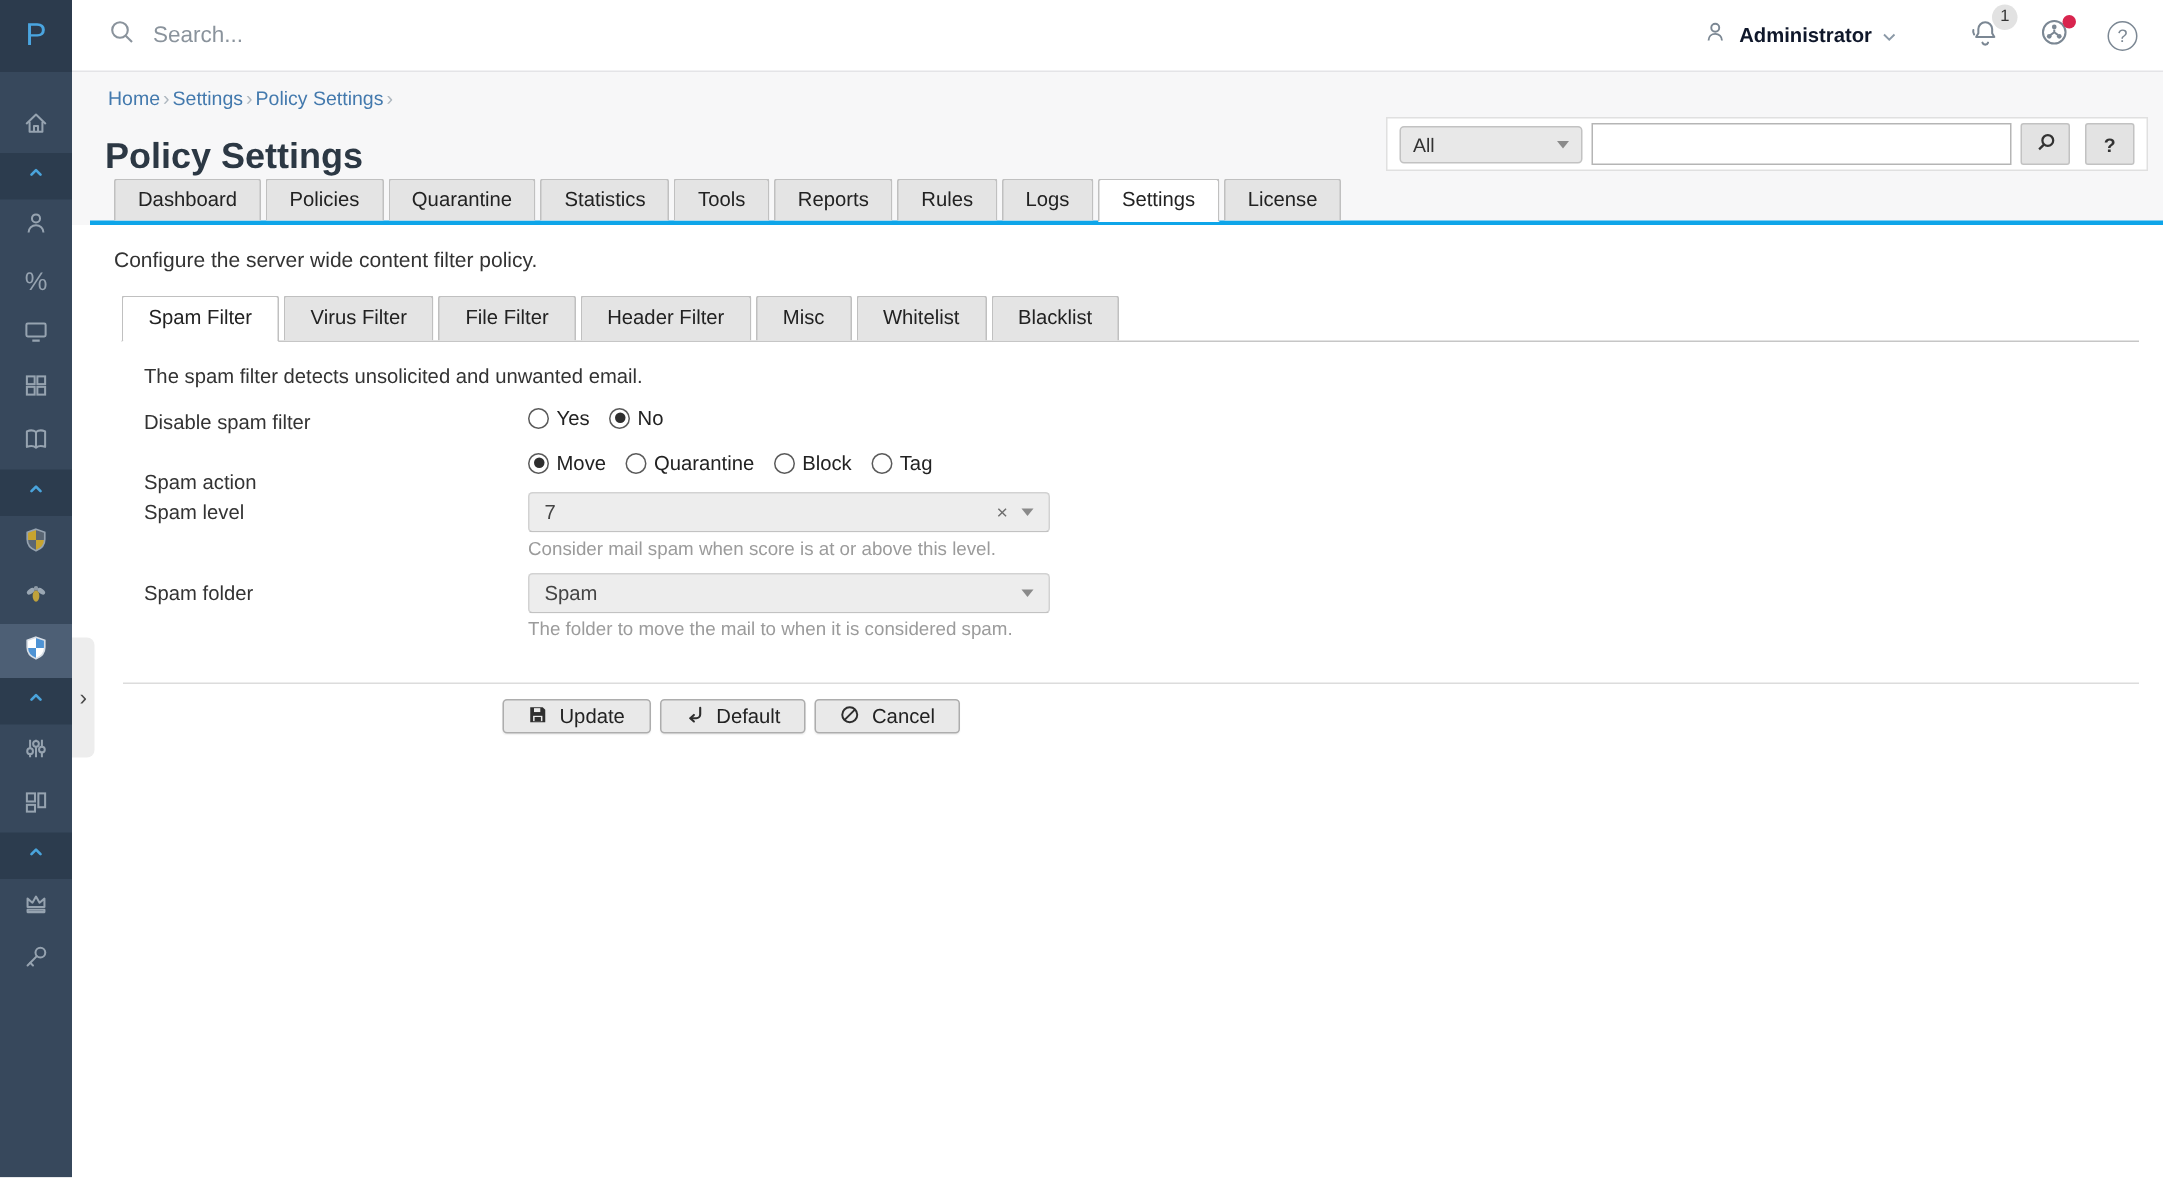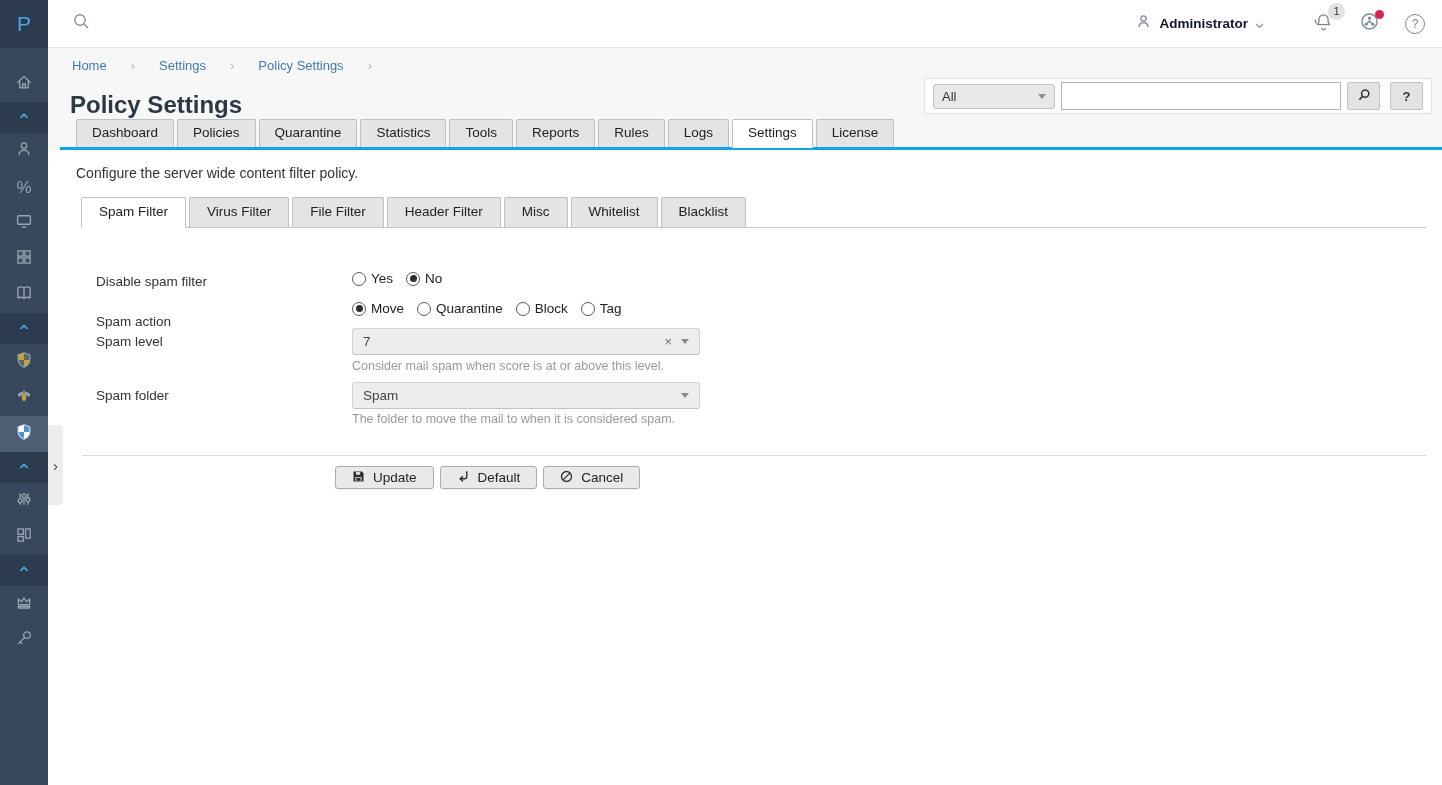--- a/index.html
+++ b/index.html
@@ -35,21 +35,21 @@
   .icon-btn { position:relative; width:26px; height:26px; display:flex; align-items:center; justify-content:center;
               cursor:pointer; margin-left:20px; }
   .badge { position:absolute; top:-8px; right:-9px; min-width:17px; height:17px; padding:0 4px; border-radius:9px;
            background:#e2e2e2; color:#333; font-size:11px; display:flex; align-items:center; justify-content:center; }
   .reddot { position:absolute; top:-1px; right:-2px; width:9px; height:9px; border-radius:50%; background:#d8254e; }
   .circle-q { width:20px; height:20px; border-radius:50%; border:1.4px solid #7b8793; color:#7b8793;
               font-size:12px; display:flex; align-items:center; justify-content:center; }
 
   
   .header-band { position:absolute; left:48px; top:48px; width:1394px; height:102px; background:#f7f7f8; }
-  .breadcrumb { position:absolute; left:24px; top:10px; font-size:13px; display:flex; align-items:flex-end; gap:24px; }
+  .breadcrumb { position:absolute; left:24px; top:10px; font-size:13px; display:flex; align-items:flex-end; gap:2px; }
   .breadcrumb a { color:#4379ad; text-decoration:none; cursor:pointer; }
   .breadcrumb .sep { color:#aeb7bf; font-size:13px; }
   .page-title { position:absolute; left:22px; top:27px; font-size:24px; font-weight:600; color:#2c3844; }
 
   .filter-toolbar { position:absolute; right:10px; top:30px; width:508px; height:36px; background:#fff;
                     border:1px solid #e0e0e0; display:flex; align-items:center; padding:0 8px; }
   .scope-select { width:122px; height:25px; background:#e8e8e8; border:1px solid #c2c2c2; border-radius:3px;
                   display:flex; align-items:center; padding:0 8px; font-size:13px; color:#333; cursor:pointer; }
   .scope-select .val { flex:1; }
   .caret { width:0; height:0; border-left:4px solid transparent; border-right:4px solid transparent;
@@ -256,20 +256,21 @@
   <div class="expander">
     <span>›</span>
   </div>
 
   <header class="topbar">
     <div class="search-wrap">
       <span><svg width="19" height="19" viewBox="0 0 19 19" fill="none" stroke="#8a939c" stroke-width="1.4">
             <circle cx="8" cy="8" r="5.2"></circle>
             <path d="M11.8 11.8 L16 16"></path>
           </svg></span>
+      <input class="global-search" type="text" placeholder="Search..." style="">
     </div>
     <div class="top-right">
       <div class="user-menu">
         <span><svg viewBox="0 0 16 16" width="17" height="17" fill="none" stroke="#7b8793" stroke-width="1.2">
               <circle cx="8" cy="5.2" r="2.5"></circle>
               <path d="M3.8 13.2 c0-2.6 1.9-4.2 4.2-4.2 s4.2 1.6 4.2 4.2"></path>
             </svg></span>
         <span class="user-name">Administrator</span>
         <span><svg width="9" height="6" viewBox="0 0 9 6" fill="none" stroke="#8b99a7" stroke-width="1.3">
               <path d="M1 1 L4.5 4.4 L8 1"></path>
@@ -347,20 +348,21 @@
     <div class="subtabs-row">
       <div class="tab active">Spam Filter</div>
       <div class="tab">Virus Filter</div>
       <div class="tab">File Filter</div>
       <div class="tab">Header Filter</div>
       <div class="tab">Misc</div>
       <div class="tab">Whitelist</div>
       <div class="tab">Blacklist</div>
     </div>
 
+    <div class="panel-desc">The spam filter detects unsolicited and unwanted email.</div>
 
     <div class="frm-label" style="top:124px">Disable spam filter</div>
     <div class="radio-group" style="top:121px">
       <label class="radio-opt">
         <span class="radio"></span>
         <span>Yes</span>
       </label>
       <label class="radio-opt">
         <span class="radio checked"></span>
         <span>No</span>

